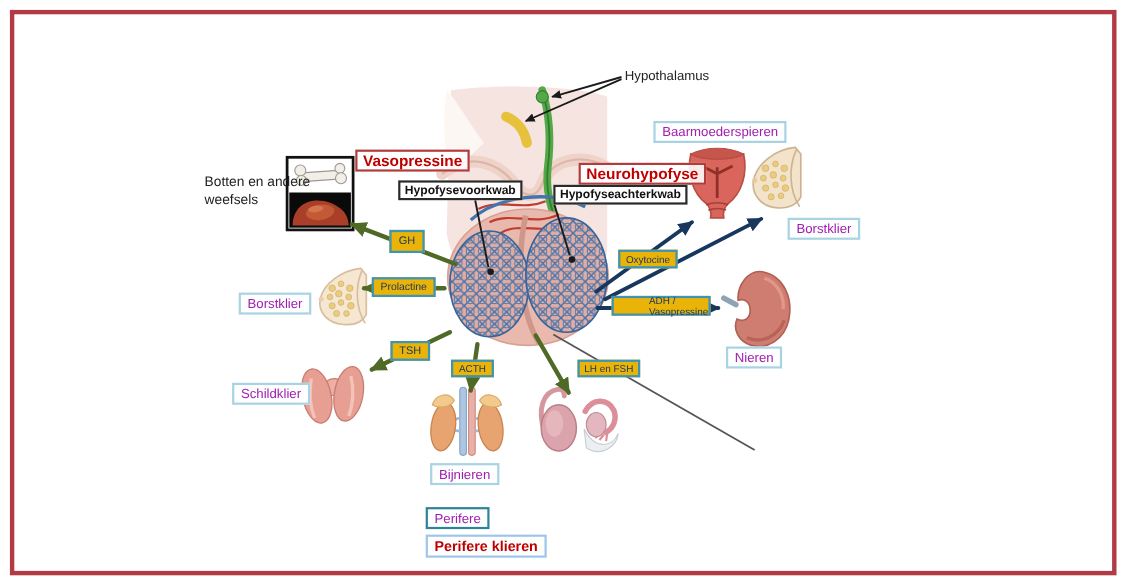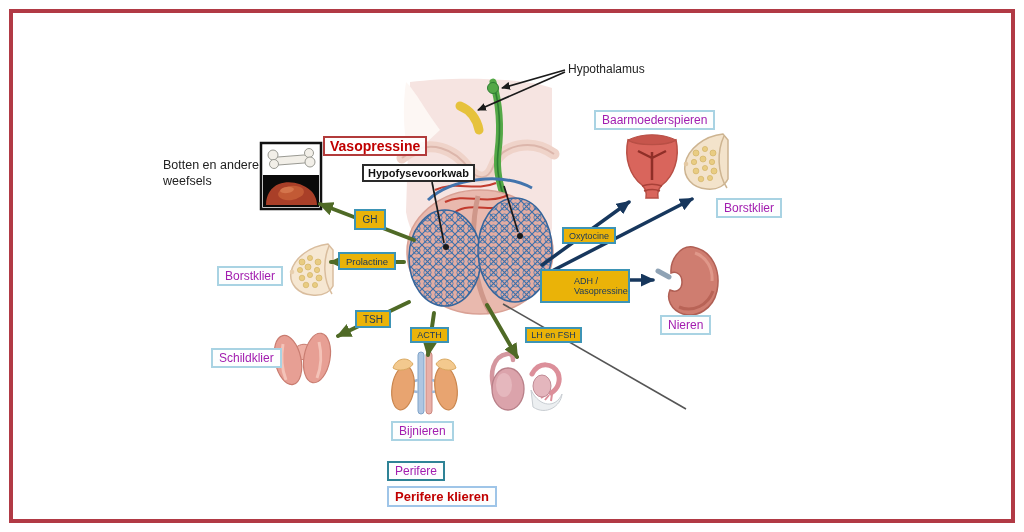--- a/index.html
+++ b/index.html
@@ -3,21 +3,21 @@
 <meta charset="utf-8">
 <style>
   html,body{margin:0;padding:0;background:#fff;}
   #stage{position:relative;width:1024px;height:532px;background:#ffffff;overflow:hidden;
          font-family:"Liberation Sans",sans-serif;}
   #frame{position:absolute;left:9px;top:9px;right:9px;bottom:9px;border:4px solid #b13a45;pointer-events:none;}
   #artwork{position:absolute;left:0;top:0;}
   .abs{position:absolute;}
   #title{left:90px;top:26px;width:760px;text-align:center;font-size:24px;color:#161616;
          letter-spacing:.4px;font-weight:500;}
-  .plainlabel{font-size:12.5px;color:#222;line-height:1.25;}
+  .plainlabel{font-size:12.5px;color:#222;line-height:1.25;margin-left:23px;}
   #hypothalamus-label{left:568px;top:62px;font-size:12px;color:#222;}
   #botten-label{left:163px;top:158px;width:102px;}
   .hormone-box{background:#eab308;border:2px solid #3d94b5;color:#17375e;font-weight:normal;
          display:flex;align-items:center;justify-content:center;box-sizing:border-box;}
   .organ-label{background:#fdfefe;border:2px solid #a9d3e3;color:#a21caf;font-size:12px;
          padding:1px 6px;white-space:nowrap;}
   .red-box{background:rgba(255,255,255,.88);border:2px solid #b23b3b;color:#c00000;
          font-weight:bold;font-size:14px;padding:0 5px;white-space:nowrap;}
   .black-box{background:#fff;border:2px solid #2a2a2a;color:#111;font-weight:bold;
          font-size:11px;padding:1px 4px;white-space:nowrap;}
@@ -194,30 +194,32 @@
   </svg>
 
   <div id="frame"></div>
 
 
   <div id="hypothalamus-label" class="abs">Hypothalamus</div>
 
   <div id="botten-label" class="abs plainlabel">Botten en andere weefsels</div>
 
   <div class="abs red-box" style="left:323px;top:136px;">Vasopressine</div>
+  <div class="abs red-box" style="left:526px;top:148px;">Neurohypofyse</div>
 
   <div class="abs black-box" style="left:362px;top:164px;">Hypofysevoorkwab</div>
+  <div class="abs black-box" style="left:503px;top:168px;">Hypofyseachterkwab</div>
 
   <div class="abs hormone-box" style="left:354px;top:209px;width:32px;height:21px;font-size:10px;">GH</div>
   <div class="abs hormone-box" style="left:338px;top:252px;width:58px;height:18px;font-size:9.5px;">Prolactine</div>
   <div class="abs hormone-box" style="left:355px;top:310px;width:36px;height:18px;font-size:10px;">TSH</div>
   <div class="abs hormone-box" style="left:410px;top:327px;width:39px;height:16px;font-size:9px;">ACTH</div>
   <div class="abs hormone-box" style="left:480px;top:327px;width:57px;height:16px;font-size:9px;margin-left:45px;">LH en FSH</div>
   <div class="abs hormone-box" style="left:562px;top:227px;width:54px;height:17px;font-size:9px;">Oxytocine</div>
-  <div class="abs hormone-box" style="left:540px;top:269px;width:90px;height:34px;font-size:9px;padding-left:32px;">ADH / Vasopressine</div>
+  <div class="abs hormone-box" style="left:556px;top:269px;width:90px;height:18px;font-size:9px;padding-left:32px;">ADH / Vasopressine</div>
 
   <div class="abs organ-label" style="left:217px;top:266px;">Borstklier</div>
   <div class="abs organ-label" style="left:211px;top:348px;">Schildklier</div>
   <div class="abs organ-label" style="left:594px;top:110px;">Baarmoederspieren</div>
   <div class="abs organ-label" style="left:716px;top:198px;">Borstklier</div>
   <div class="abs organ-label" style="left:660px;top:315px;">Nieren</div>
   <div class="abs organ-label" style="left:391px;top:421px;">Bijnieren</div>
 
   <div id="hormonen-box" class="abs organ-label" style="left:387px;top:461px;">Perifere</div>
   <div id="perifere-box" class="abs organ-label" style="left:387px;top:486px;">Perifere klieren</div>

